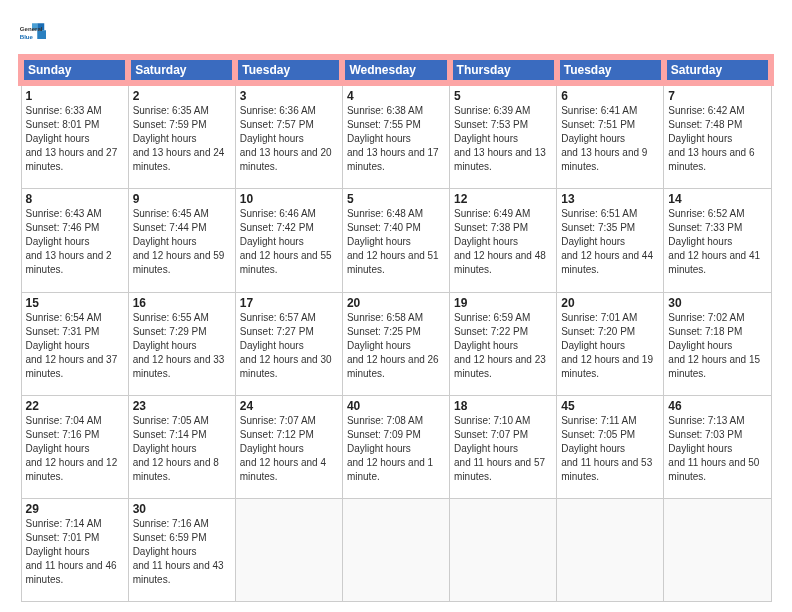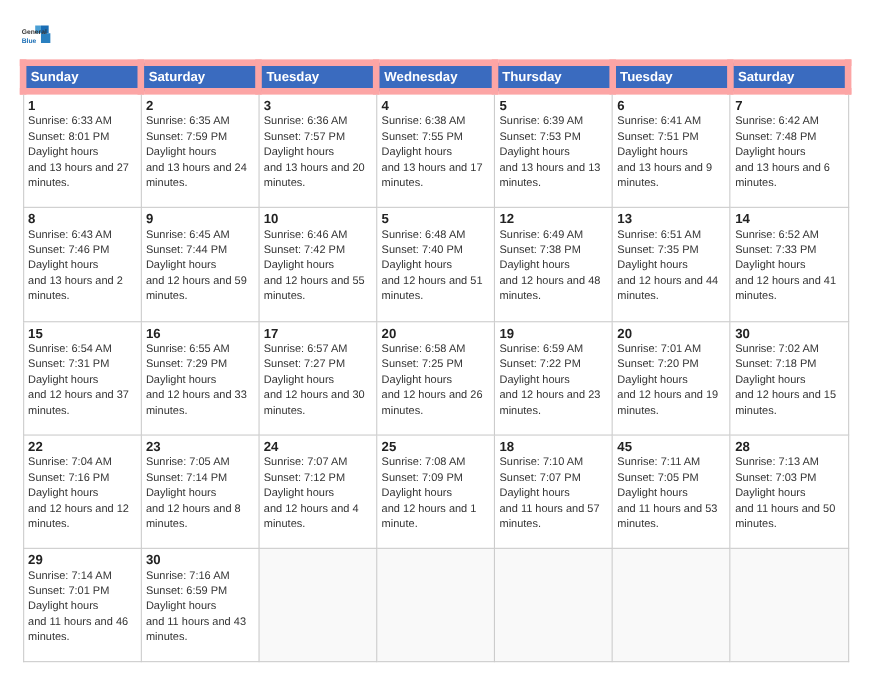--- a/index.html
+++ b/index.html
@@ -217,33 +217,33 @@
           </td>
           <td>
             <span class="day-num">23</span>
             <div class="day-info">Sunrise: 7:05 AM<br>Sunset: 7:14 PM<br>Daylight hours<br>and 12 hours and 8 minutes.</div>
           </td>
           <td>
             <span class="day-num">24</span>
             <div class="day-info">Sunrise: 7:07 AM<br>Sunset: 7:12 PM<br>Daylight hours<br>and 12 hours and 4 minutes.</div>
           </td>
           <td>
-            <span class="day-num">25</span>
+            <span class="day-num">40</span>
             <div class="day-info">Sunrise: 7:08 AM<br>Sunset: 7:09 PM<br>Daylight hours<br>and 12 hours and 1 minute.</div>
           </td>
           <td>
             <span class="day-num">18</span>
             <div class="day-info">Sunrise: 7:10 AM<br>Sunset: 7:07 PM<br>Daylight hours<br>and 11 hours and 57 minutes.</div>
           </td>
           <td>
             <span class="day-num">45</span>
             <div class="day-info">Sunrise: 7:11 AM<br>Sunset: 7:05 PM<br>Daylight hours<br>and 11 hours and 53 minutes.</div>
           </td>
           <td>
-            <span class="day-num">28</span>
+            <span class="day-num">46</span>
             <div class="day-info">Sunrise: 7:13 AM<br>Sunset: 7:03 PM<br>Daylight hours<br>and 11 hours and 50 minutes.</div>
           </td>
         </tr>
         <tr class="last-row">
           <td>
             <span class="day-num">29</span>
             <div class="day-info">Sunrise: 7:14 AM<br>Sunset: 7:01 PM<br>Daylight hours<br>and 11 hours and 46 minutes.</div>
           </td>
           <td>
             <span class="day-num">30</span>

